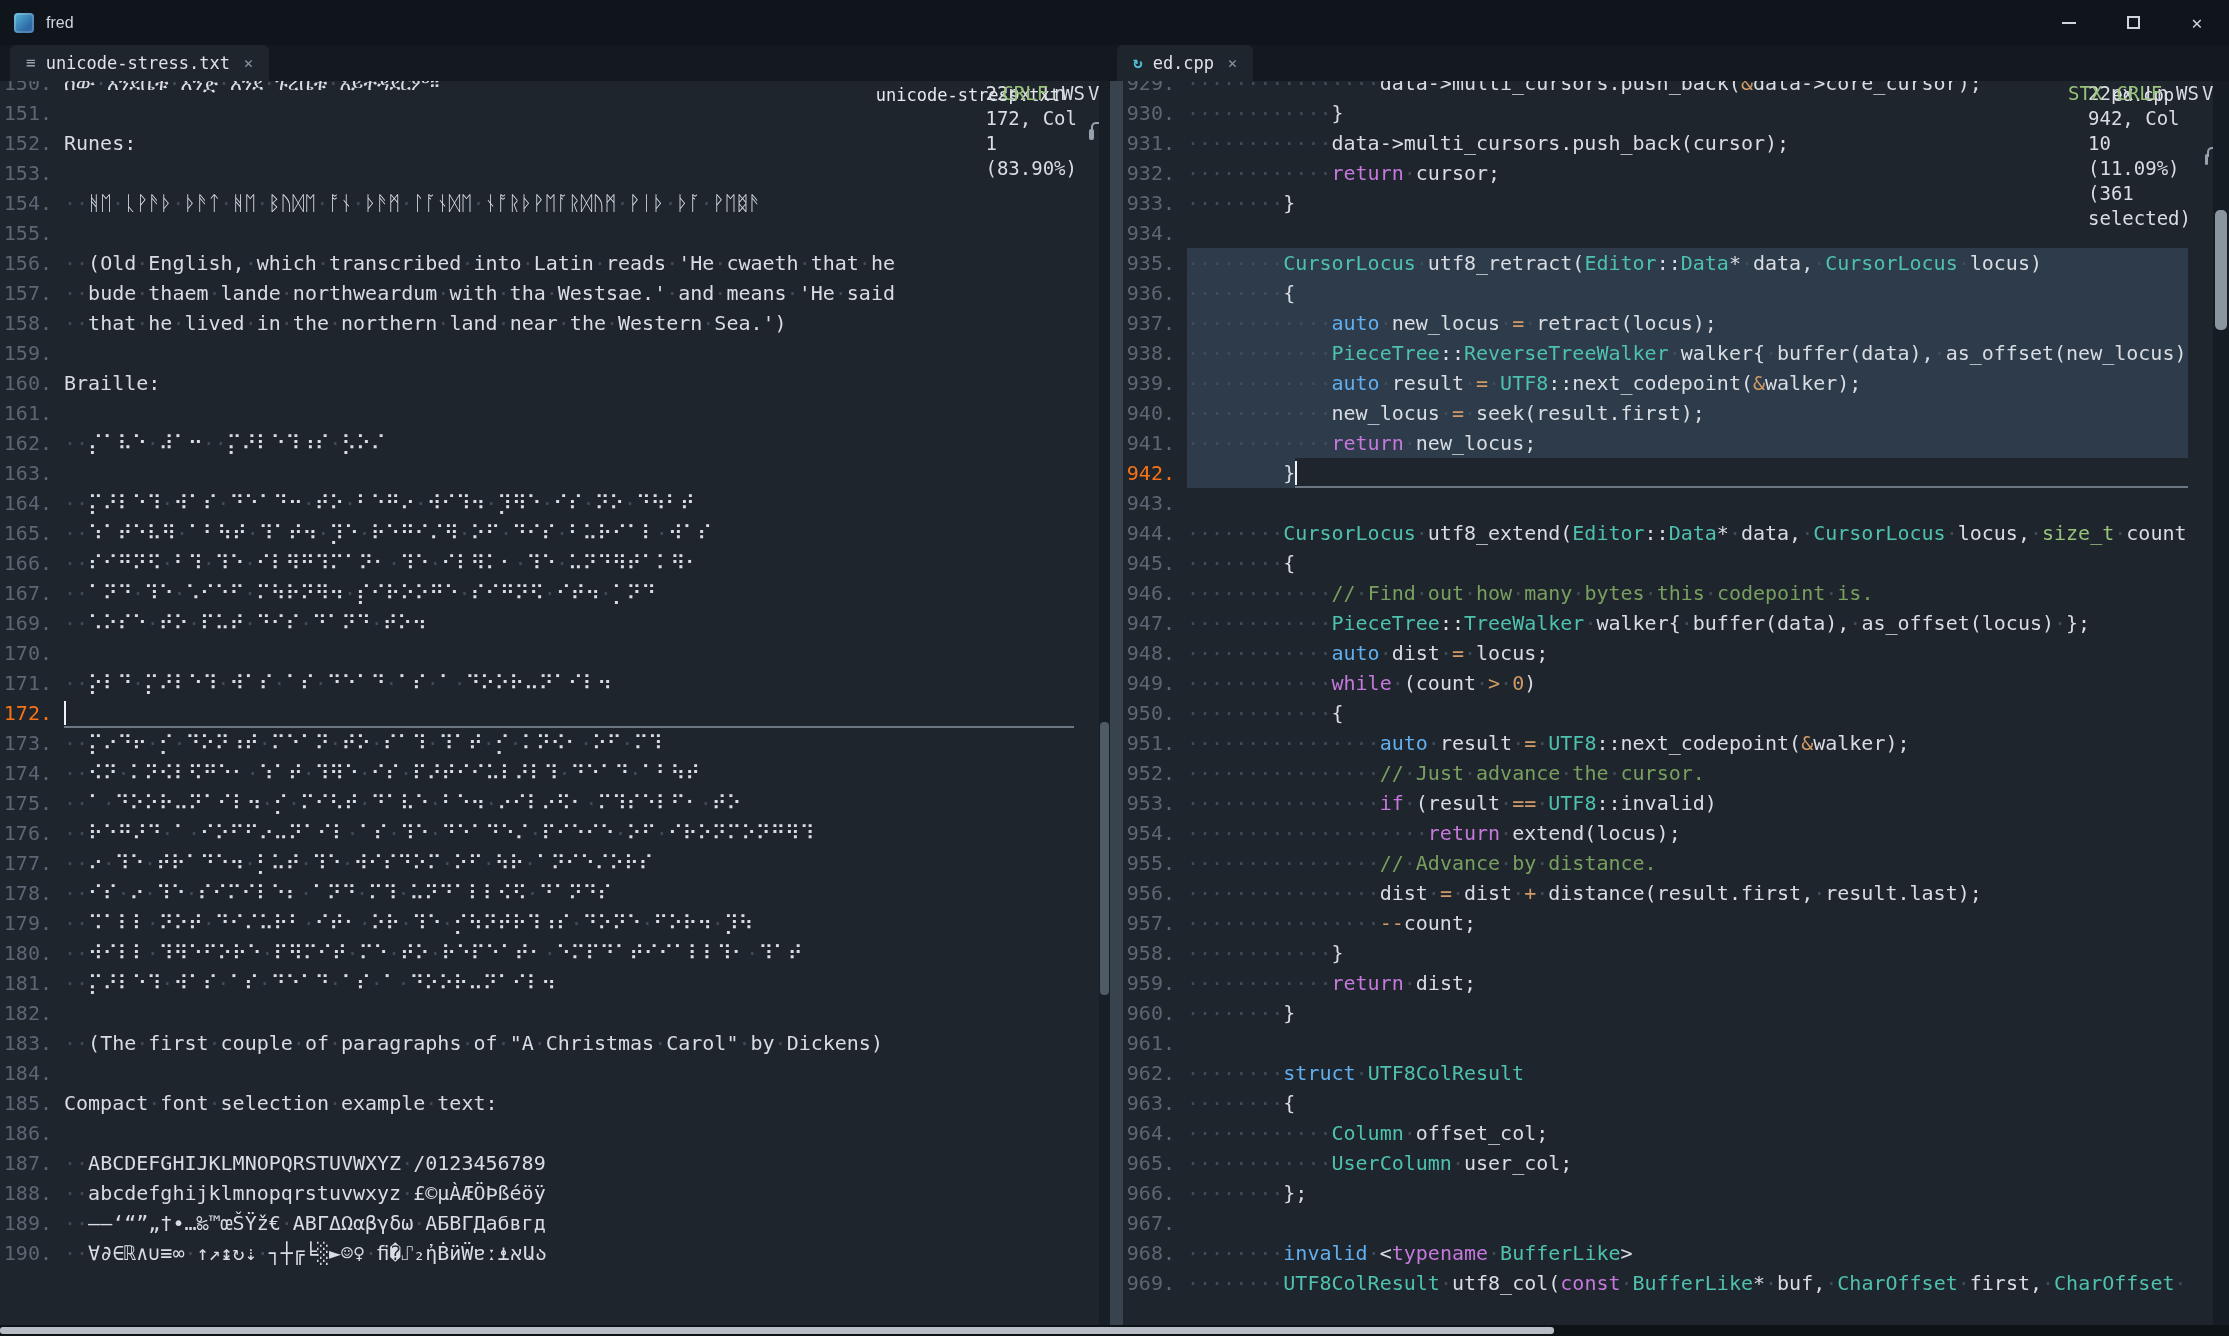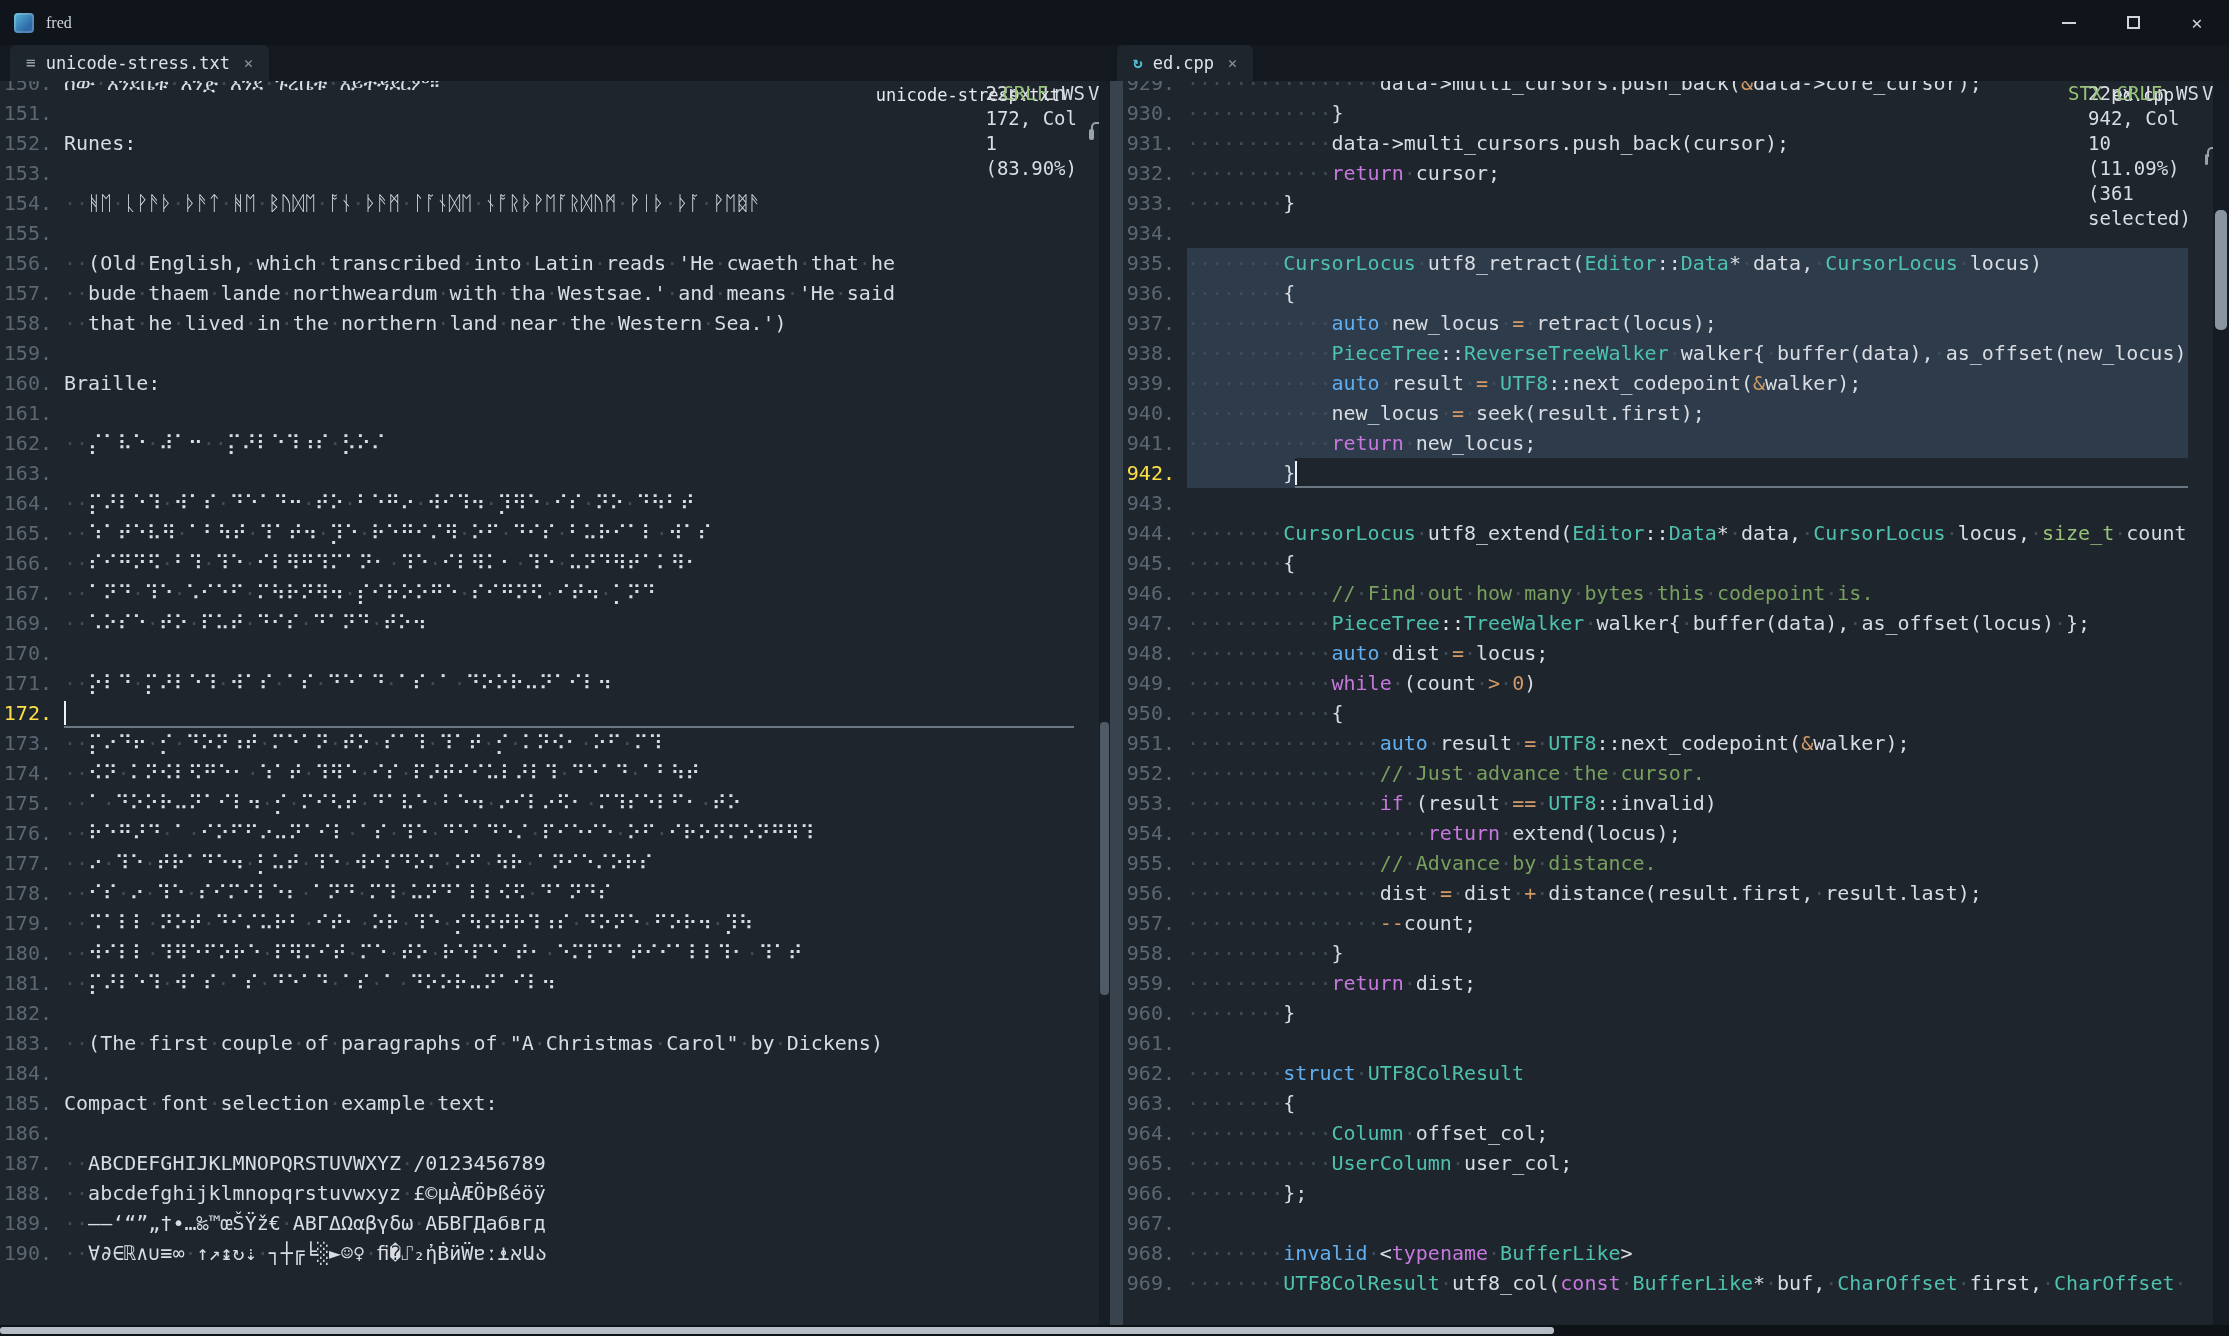--- a/index.html
+++ b/index.html
@@ -12,21 +12,21 @@
   *{margin:0;padding:0;box-sizing:border-box}
   html,body{width:2229px;height:1336px;overflow:hidden;background:#0b0f14}
   .window{position:relative;width:2229px;height:1336px;background:var(--editor-bg);
     font-family:"DejaVu Sans Mono","DejaVu Sans",monospace;color:var(--text);outline:1px solid #262e37}
 
   
   .titlebar{position:absolute;left:0;top:0;width:100%;height:45px;background:var(--titlebar-bg);
     display:flex;align-items:center}
   .appicon{width:20px;height:20px;border-radius:4px;margin:0 12px 0 14px;
     background:linear-gradient(135deg,#56b7d6 0%,#2e6aa8 70%);box-shadow:inset 0 0 0 2px rgba(255,255,255,.18)}
-  .apptitle{font-family:Liberation Serif, serif;font-size:16px;color:#cfd5db}
+  .apptitle{font-family:Liberation Sans, sans-serif;font-size:16px;color:#cfd5db}
   .wincontrols{margin-left:auto;display:flex;height:100%}
   .winbtn{width:64px;height:100%;display:flex;align-items:center;justify-content:center;color:#cfd5db;cursor:default}
   .ic-min{width:14px;height:2px;background:#cfd5db}
   .ic-max{width:13px;height:13px;border:2px solid #cfd5db}
   .ic-close{font-size:18px;line-height:1}
 
   
   .tabbar{position:absolute;left:0;top:45px;width:100%;height:36px;background:var(--chrome-bg)}
   .tab{position:absolute;top:0;height:36px;display:flex;align-items:center;gap:10px;
     background:var(--editor-bg);border-radius:6px 6px 0 0;padding:0 16px;font-size:17px;color:#dfe3e8}
@@ -37,21 +37,21 @@
 
   
   .main{position:absolute;left:0;top:81px;width:2229px;height:1244px;display:flex}
   .pane{position:relative;height:100%;display:flex;flex-direction:row;background:var(--editor-bg)}
   .pane.leftp{width:1099px}
   .pane.rightp{width:1090px}
   .content{position:relative;flex:1;overflow:hidden}
   .lines{margin-top:-13px}
   .row{display:flex;height:30px;line-height:30px;font-size:20px;white-space:pre}
   .ln{flex:0 0 64px;text-align:right;padding-right:12px;color:var(--line-number)}
-  .ln.curln{color:#fde047}
+  .ln.curln{color:#f97316}
   .code{position:relative;flex:1;overflow:hidden}
   .code.sel{background:var(--selection)}
   .code.cur{box-shadow:inset 0 -2px 0 var(--rule)}
   .selpart{position:absolute;left:0;top:0;bottom:0;background:var(--selection)}
   .tk{position:relative}
   .ws{color:var(--ws-dot)}
   .df{color:var(--text)} .kw{color:var(--keyword)} .st{color:var(--storage)}
   .ty{color:var(--type)} .gn{color:var(--primitive)} .cm{color:var(--comment)}
   .op{color:var(--operator)} .nm{color:var(--operator)}
   .caret{position:absolute;top:3px;bottom:3px;width:2px;background:var(--cursor)}

